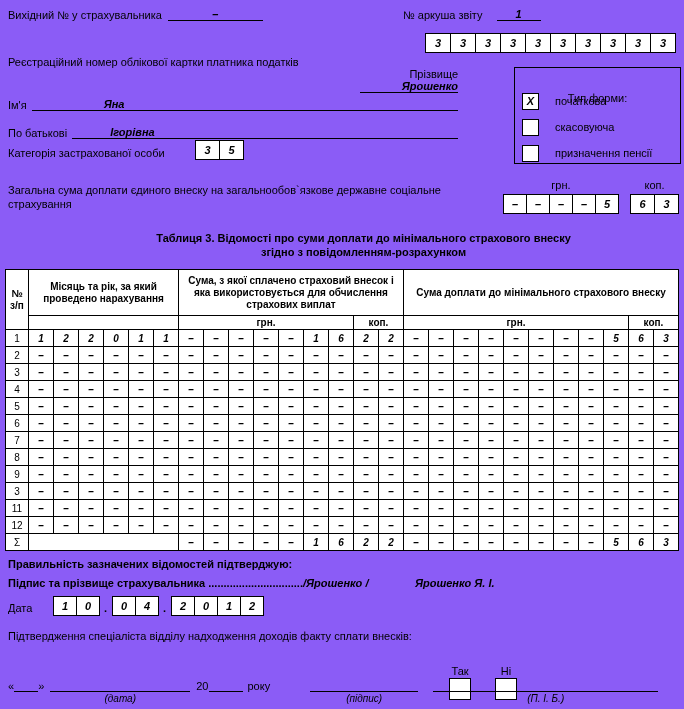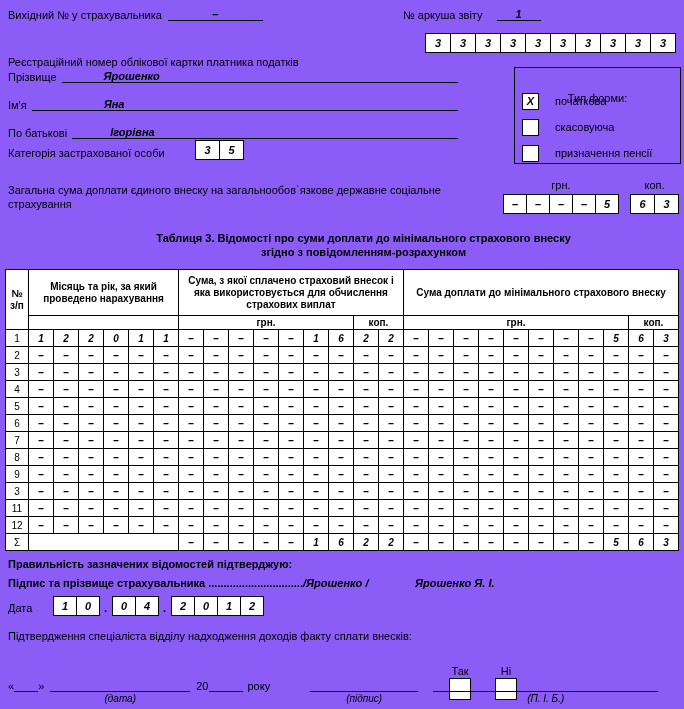--- a/index.html
+++ b/index.html
@@ -67,21 +67,21 @@
       <div class="digit-box">3</div>
       <div class="digit-box">3</div>
       <div class="digit-box">3</div>
       <div class="digit-box">3</div>
       <div class="digit-box">3</div>
       <div class="digit-box">3</div>
       <div class="digit-box">3</div>
       <div class="digit-box">3</div>
     </div>
 
-  <div class="abs frow" style="left:8px; top:68px; width:450px;">
+  <div class="abs frow" style="left:8px; top:68px; width:450px;flex-direction:column;">
     <span>Прізвище</span>
     <span class="uline fieldfill" style="flex:1; margin-left:5px;">
         <span class="val" style="margin-left:42px;">Ярошенко</span>
       </span>
   </div>
   <div class="abs frow" style="left:8px; top:96px; width:450px;">
     <span>Ім'я</span>
     <span class="uline fieldfill" style="flex:1; margin-left:5px;">
         <span class="val" style="margin-left:72px;">Яна</span>
       </span>

